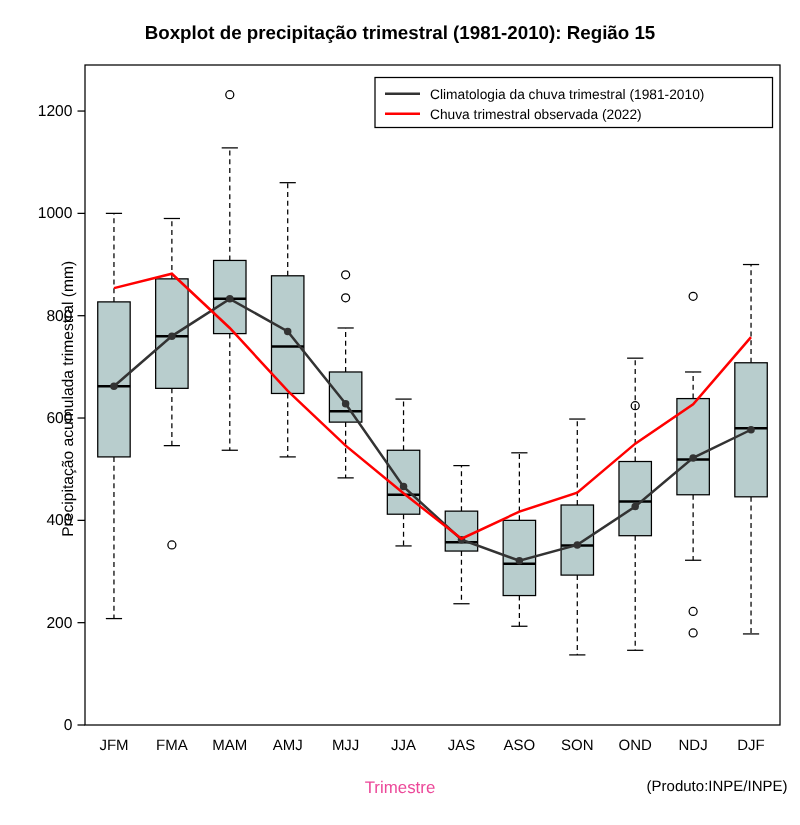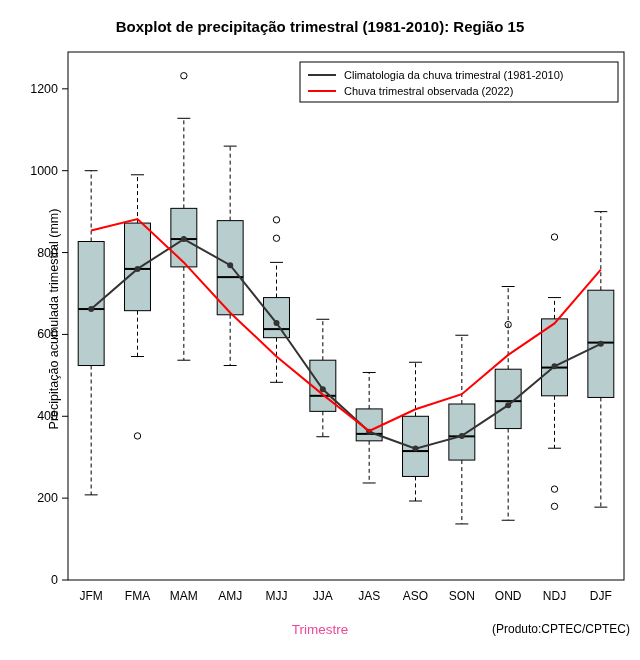--- a/index.html
+++ b/index.html
@@ -220,15 +220,15 @@
         <rect x="300" y="62" width="318" height="40" fill="#fff" stroke="#000" stroke-width="1"></rect>
         <line x1="308" y1="75" x2="336" y2="75" stroke="#333333" stroke-width="2"></line>
         <text x="344" y="79" font-family="&quot;Liberation Sans&quot;, sans-serif" font-size="11" fill="#000">Climatologia da chuva trimestral (1981-2010)</text>
         <line x1="308" y1="91" x2="336" y2="91" stroke="#ff0000" stroke-width="2"></line>
         <text x="344" y="95" font-family="&quot;Liberation Sans&quot;, sans-serif" font-size="11" fill="#000">Chuva trimestral observada (2022)</text>
       </g>
   </svg>
 
   <div id="ylabel">Precipitação acumulada trimestral (mm)</div>
   <div id="xlabel">Trimestre</div>
-  <div id="credit">(Produto:CPTEC/CPTEC)</div>
+  <div id="credit">(Produto:INPE/INPE)</div>
 
 </div>
 
 </body></html>

